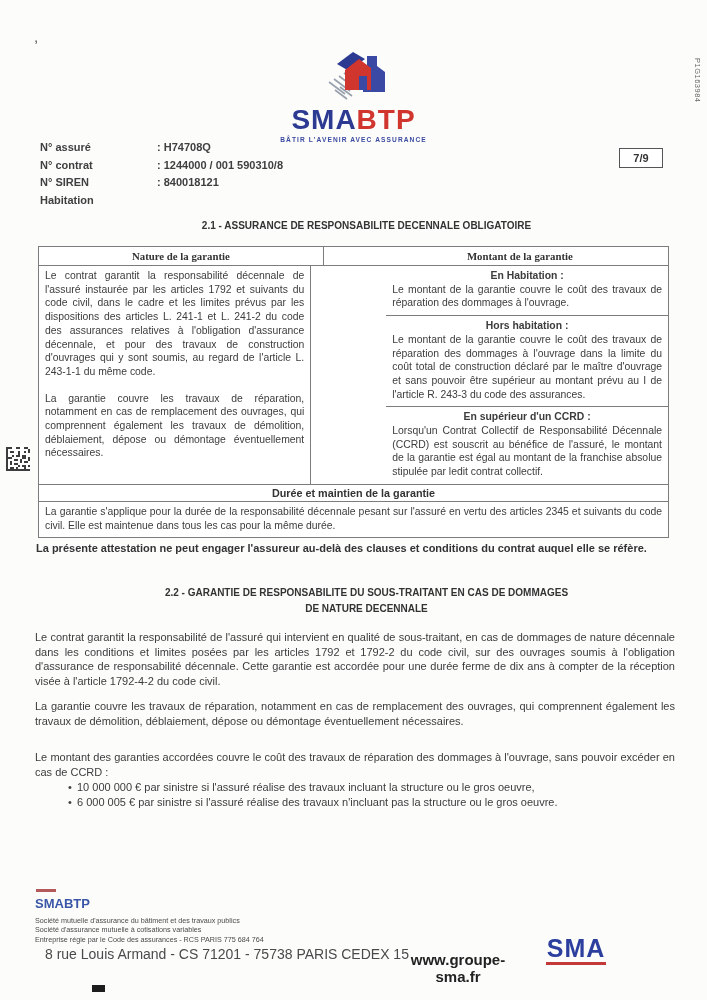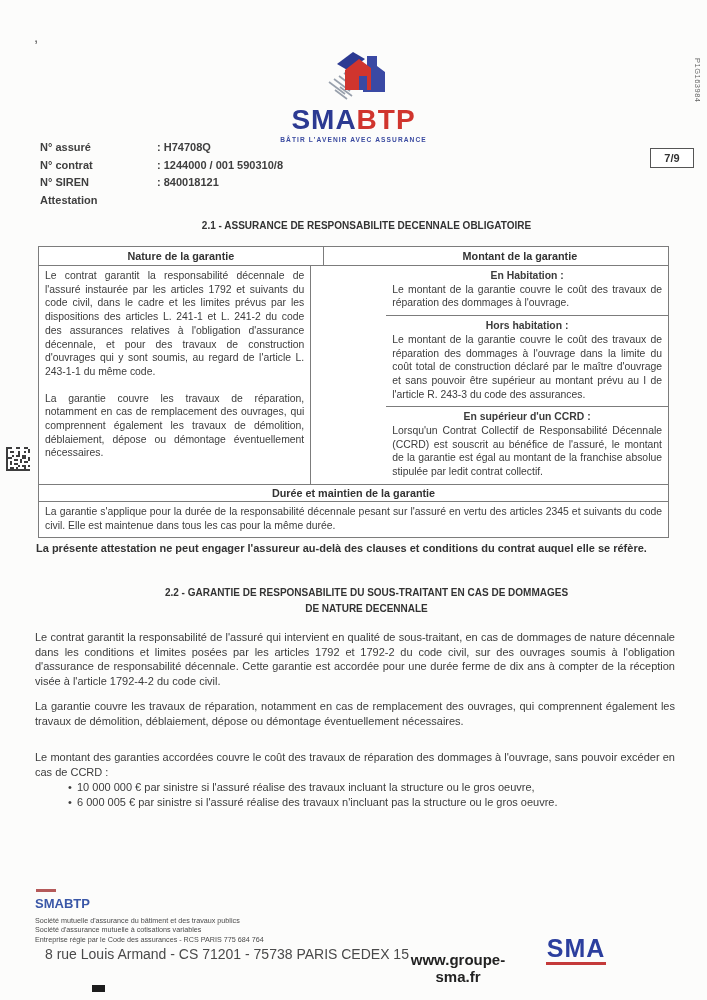--- a/index.html
+++ b/index.html
@@ -19,28 +19,28 @@
   .logo-houses{display:block;margin:0 auto 2px auto;}
   .logo-word{font-size:28px;font-weight:800;letter-spacing:1px;line-height:28px;}
   .logo-word .p1{color:#2c3a92;}
   .logo-word .p2{color:#d0352e;}
   .logo-tag{font-size:6.6px;color:#3a4aa0;letter-spacing:1.1px;font-weight:700;margin-top:2px;}
   
   .hdr-fields{top:139px;left:40px;font-size:11px;font-weight:700;color:#3f3f3f;}
   .hdr-row{display:flex;line-height:17.5px;}
   .hdr-label{width:117px;}
   .page-box{top:148px;left:619px;width:42px;height:18px;border:1.3px solid #555;
-    background:#fff;font-size:11px;font-weight:700;text-align:center;line-height:18px;color:#333;margin-left:31px;}
+    background:#fff;font-size:11px;font-weight:700;text-align:center;line-height:18px;color:#333;}
   
   .sec-title{left:0;width:707px;text-align:center;font-weight:700;font-size:10px;color:#333;padding-left:13px;}
   .t21{top:220px;}
   .t22{top:585px;line-height:15.5px;}
   
   .gtable{top:246px;left:38px;width:631px;border:1.2px solid #7c7c7c;background:#fff;box-sizing:border-box;font-size:10.4px;}
-  .gt-headrow{display:flex;border-bottom:1.2px solid #7c7c7c;}
+  .gt-headrow{display:flex;border-bottom:1.2px solid #7c7c7c;font-family:Liberation Serif, serif;}
   .gt-headcell{font-weight:700;text-align:center;padding:3px 2px;color:#333;font-size:10.8px;}
   .gt-c1{width:49%;border-right:1.2px solid #7c7c7c;box-sizing:border-box;}
   .gt-c2{width:51%;box-sizing:border-box;margin-left:48px;}
   .gt-mainrow{display:flex;border-bottom:1.2px solid #7c7c7c;align-items:stretch;gap:27px;}
   .gt-nature{padding:3px 6px 6px 6px;text-align:justify;line-height:13.7px;}
   .gt-nature p{margin:0 0 13px 0;}
   .gt-nature p:last-child{margin:0;}
   .gt-montant{display:flex;flex-direction:column;}
   .gt-sub{padding:2px 6px 5px 6px;text-align:justify;line-height:13.7px;border-bottom:1.2px solid #7c7c7c;flex:1;}
   .gt-sub:last-child{border-bottom:none;}
@@ -134,21 +134,21 @@
   </div>
   <div class="hdr-row">
     <span class="hdr-label">N° contrat</span>
     <span>: 1244000 / 001 590310/8</span>
   </div>
   <div class="hdr-row">
     <span class="hdr-label">N° SIREN</span>
     <span>: 840018121</span>
   </div>
   <div class="hdr-row">
-    <span class="hdr-label">Attestation</span>
+    <span class="hdr-label">Habitation</span>
     <span></span>
   </div>
 </div>
 
 <div class="abs page-box">7/9</div>
 
 <div class="abs sec-title t21">2.1 - ASSURANCE DE RESPONSABILITE DECENNALE OBLIGATOIRE</div>
 
 <div class="abs gtable">
   <div class="gt-headrow">

